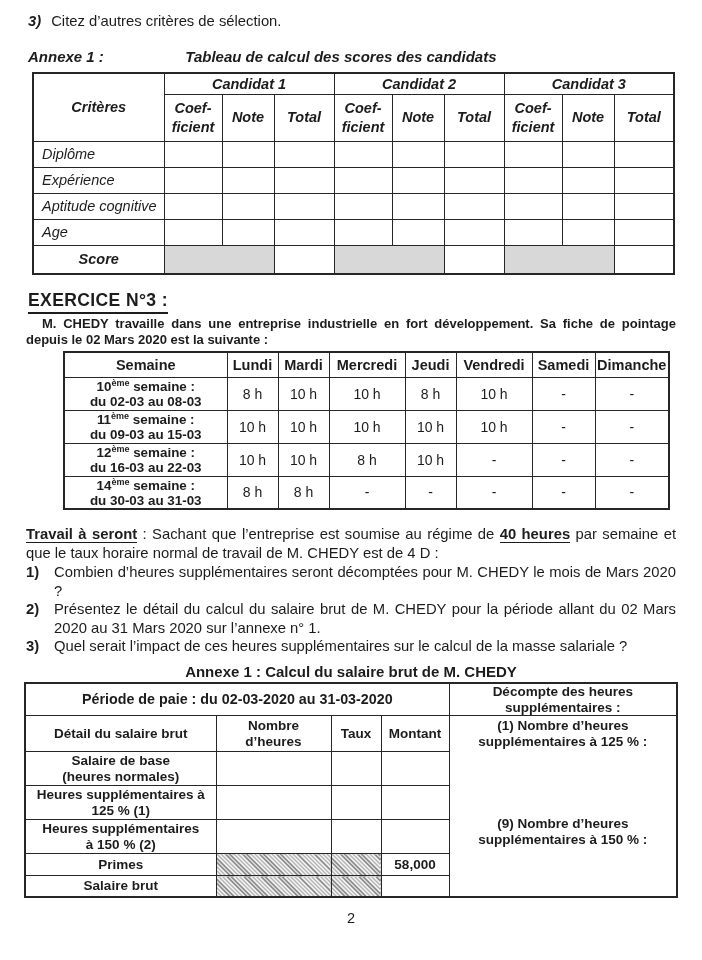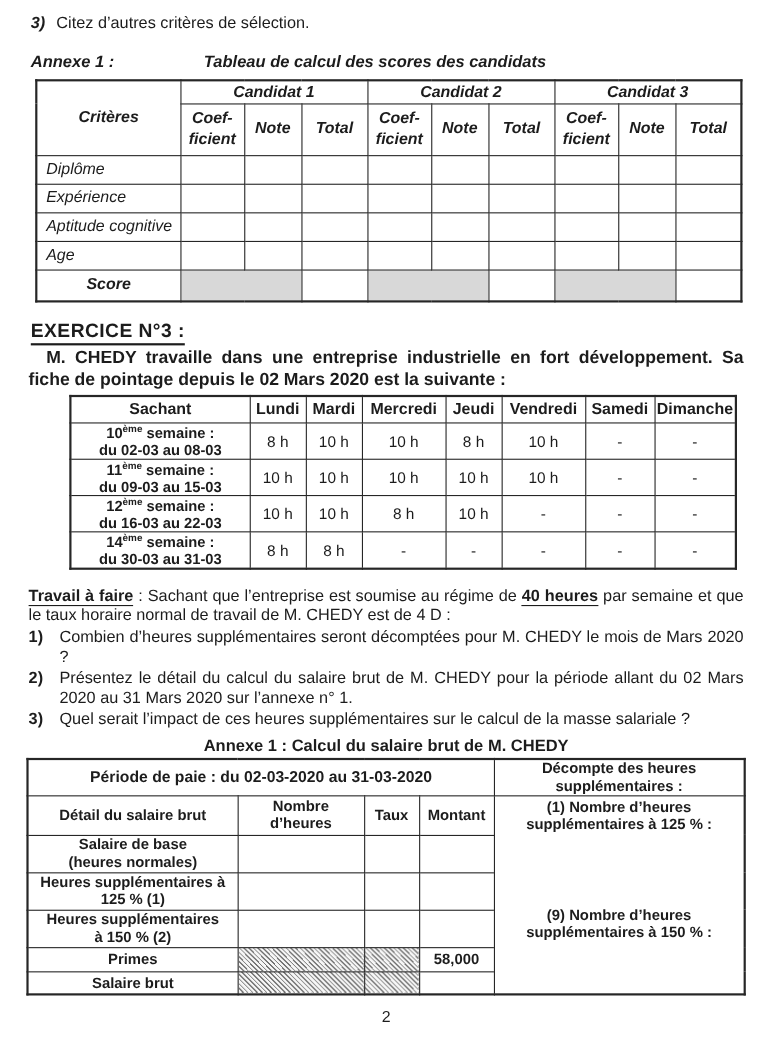--- a/index.html
+++ b/index.html
@@ -39,21 +39,21 @@
 
   
   .exh { margin:15px 28px 0 28px; font-size:17.5px; }
   .exh span {
     display:inline-block; font-weight:bold; letter-spacing:0.4px;
     border-bottom:2.6px solid #1c1c1c; padding-bottom:1px;
   }
 
   
   .intro {
-    margin:2px 26px 0 26px; font-size:16px; font-weight:bold;
+    margin:2px 26px 0 26px; font-size:13px; font-weight:bold;
     text-align:justify; text-indent:16px; line-height:1.24;
   }
 
   
   .t2 { width:605px; margin:3px 0 0 63px; border:2.2px solid #262626; }
   .t2 th { font-size:14.5px; font-weight:bold; text-align:center; height:25px; }
   .t2 td { height:33px; text-align:center; vertical-align:middle; }
   .t2 .wk { font-size:13.4px; font-weight:bold; line-height:1.12; }
   .t2 .wk sup { font-size:9px;margin-top:13px; }
   .t2 .hr { font-size:14px; }
@@ -199,21 +199,21 @@
         <col style="width:51px">
         <col style="width:51px">
         <col style="width:76px">
       <col style="width:51px">
         <col style="width:76px">
         <col style="width:63px">
         <col style="width:74px">
     </colgroup>
     <tbody>
         <tr>
-      <th>Sachant</th>
+      <th>Semaine</th>
       <th>Lundi</th>
       <th>Mardi</th>
       <th>Mercredi</th>
       <th>Jeudi</th>
       <th>Vendredi</th>
       <th>Samedi</th>
       <th>Dimanche</th>
     </tr>
     <tr>
       <td class="wk">
@@ -263,21 +263,21 @@
       <td class="hr">8 h</td>
       <td class="hr">-</td>
       <td class="hr">-</td>
       <td class="hr">-</td>
       <td class="hr">-</td>
       <td class="hr">-</td>
     </tr>
   </tbody>
     </table>
 
-  <p class="travail"><span class="bu">Travail à faire</span><span> : </span><span>Sachant que l’entreprise est soumise au régime de </span><span class="bu">40 heures</span><span> par semaine et que le taux horaire normal de travail de M. CHEDY est de 4 D :</span></p>
+  <p class="travail"><span class="bu">Travail à seront</span><span> : </span><span>Sachant que l’entreprise est soumise au régime de </span><span class="bu">40 heures</span><span> par semaine et que le taux horaire normal de travail de M. CHEDY est de 4 D :</span></p>
 
   <div class="tlist">
     <div class="li">
       <span class="num">1)</span>
       <span class="txt">Combien d’heures supplémentaires seront décomptées pour M. CHEDY le mois de Mars 2020 ?</span>
     </div>
     <div class="li">
       <span class="num">2)</span>
       <span class="txt"><span>Présentez le détail du calcul du salaire brut de M. CHEDY pour la période allant du 02 Mars 2020 au 31 Mars 2020 sur l’</span><b>annexe n° 1</b><span>.</span></span>
     </div>

